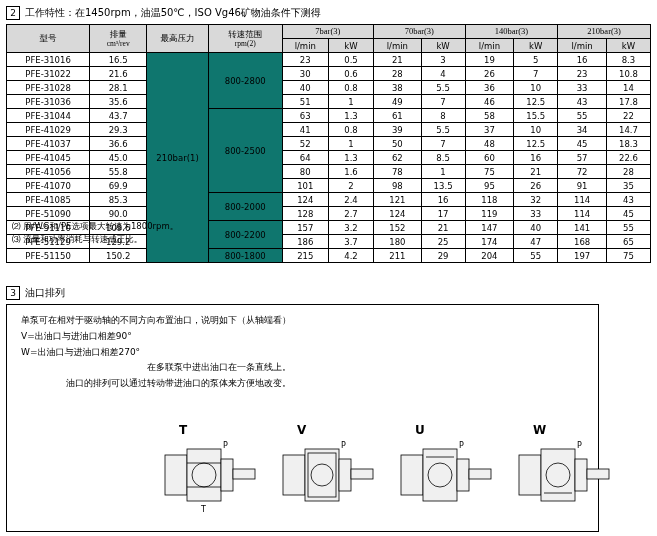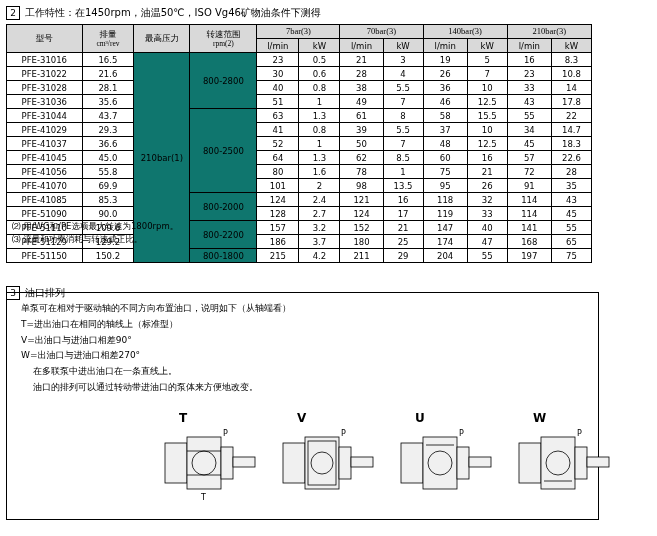--- a/index.html
+++ b/index.html
@@ -23,21 +23,21 @@
   }
   .sec-title{font-size:10px;}
 
   #sec2{position:absolute;left:6px;top:6px;width:645px;}
   #sec3{position:absolute;left:6px;top:286px;width:645px;}
 
   
   table.spec{
     border-collapse:collapse;
     margin-top:4px;
-    width:586px;
+    width:645px;
     table-layout:fixed;
   }
   table.spec td,table.spec th{
     border:1px solid #000;
     text-align:center;
     vertical-align:middle;
     font-size:8.5px;
     padding:0;
     height:13px;
     font-weight:normal;
@@ -48,27 +48,27 @@
   .grp{background:#0f766e;}
   .hdr-main{font-size:8.5px;line-height:1.05;}
   .bar-hd{line-height:1.05;font-family:Liberation Serif, serif;}
 
   
   .notes{position:absolute;left:6px;top:214px;width:400px;font-size:8.5px;line-height:1.55;}
   .notes div{white-space:nowrap;}
 
   
   .s3body{
-    position:absolute;left:6px;top:292px;
+    position:absolute;left:6px;top:304px;
     width:593px;height:228px;
     border:1px solid #000;
     box-sizing:border-box;
   }
   .s3text{position:absolute;left:14px;top:8px;font-size:9px;line-height:1.75;}
-  .s3text .ind{padding-left:12px;}
+  .s3text .ind{padding-left:12px;text-align:right;}
 
   
   .pumps{position:absolute;left:150px;top:118px;width:470px;height:100px;}
   .pump{position:absolute;top:0;width:105px;height:100px;}
   .pump .lbl{
     position:absolute;top:0;left:22px;font-size:12px;font-weight:bold;
   }
   .pump .p-lbl{position:absolute;font-size:8px;}
   .pump svg{position:absolute;top:16px;left:0;}
 </style>
@@ -317,21 +317,20 @@
   <div id="sec3">
     <div class="sec-head">
       <span class="sec-num">3</span>
       <span class="sec-title">油口排列</span>
     </div>
   </div>
 
   <div class="s3body">
     <div class="s3text">
       <div>单泵可在相对于驱动轴的不同方向布置油口，说明如下（从轴端看）</div>
-      <div>T=进出油口在相同的轴线上（标准型）</div>
       <div>V=出油口与进油口相差90°</div>
       <div>W=出油口与进油口相差270°</div>
       <div class="ind">在多联泵中进出油口在一条直线上。</div>
       <div class="ind">油口的排列可以通过转动带进油口的泵体来方便地改变。</div>
     </div>
 
     <div class="pumps" id="pump-row">
         <div class="pump" style="left:0px">
           <span class="lbl">T</span>
           <svg width="105" height="80" viewBox="0 0 105 80">

